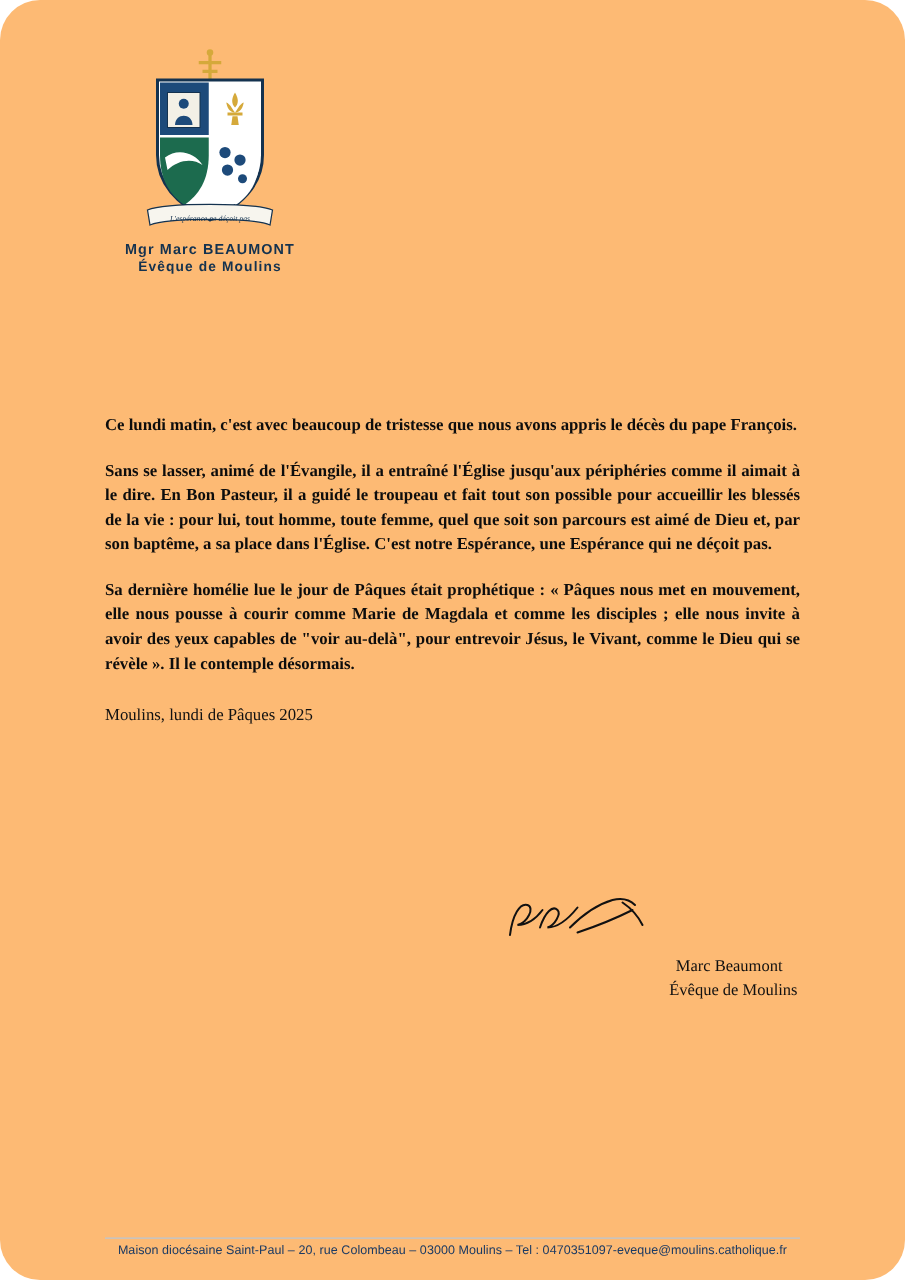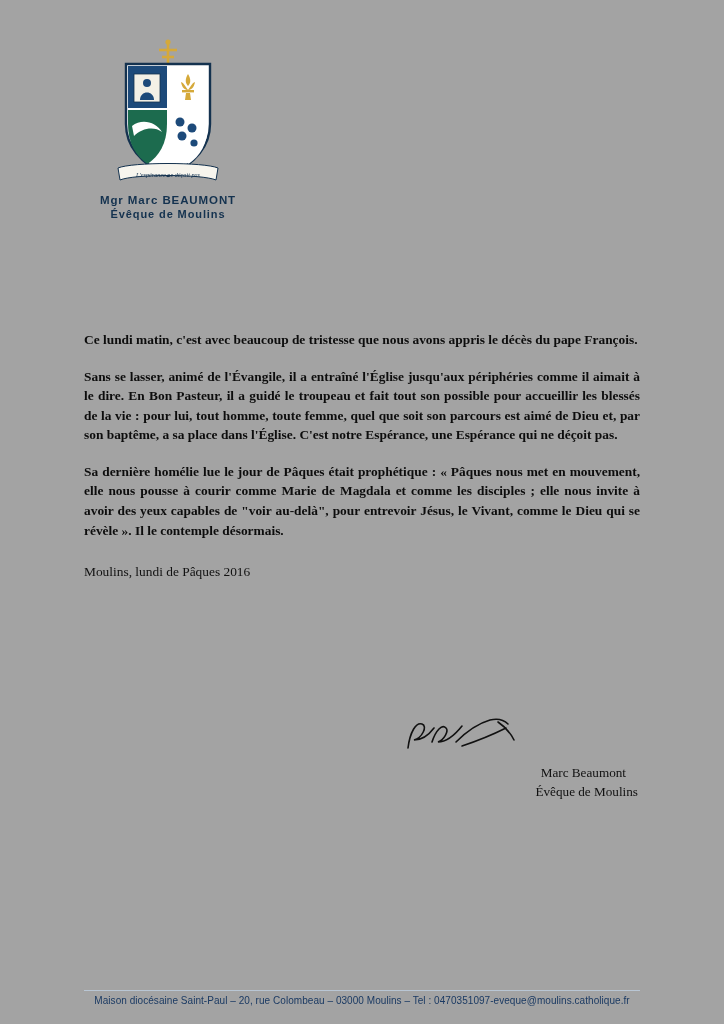--- a/index.html
+++ b/index.html
@@ -12,21 +12,22 @@
     height: 1024px;
     position: relative;
     font-family: "Liberation Serif", serif;
     color: #111111;
     overflow: hidden;
   }
 
   .page {
     position: absolute;
     inset: 0;
-    background: #a3a3a3;
+    background: #fdba74;
+    border-radius: 32px;
   }
 
   
   .letterhead {
     position: absolute;
     top: 38px;
     left: 68px;
     width: 200px;
     text-align: center;
   }
@@ -181,21 +182,21 @@
     </div>
 
     <div class="lh-name">Mgr Marc BEAUMONT</div>
     <div class="lh-title">Évêque de Moulins</div>
   </div>
 
   <div class="letter-body">
     <p class="para">Ce lundi matin, c'est avec beaucoup de tristesse que nous avons appris le décès du pape François.</p>
     <p class="para">Sans se lasser, animé de l'Évangile, il a entraîné l'Église jusqu'aux périphéries comme il aimait à le dire. En Bon Pasteur, il a guidé le troupeau et fait tout son possible pour accueillir les blessés de la vie : pour lui, tout homme, toute femme, quel que soit son parcours est aimé de Dieu et, par son baptême, a sa place dans l'Église. C'est notre Espérance, une Espérance qui ne déçoit pas.</p>
     <p class="para">Sa dernière homélie lue le jour de Pâques était prophétique : « Pâques nous met en mouvement, elle nous pousse à courir comme Marie de Magdala et comme les disciples ; elle nous invite à avoir des yeux capables de "voir au-delà", pour entrevoir Jésus, le Vivant, comme le Dieu qui se révèle ». Il le contemple désormais.</p>
-    <p class="place-date">Moulins, lundi de Pâques 2016</p>
+    <p class="place-date">Moulins, lundi de Pâques 2025</p>
   </div>
 
   <div class="signature-block">
     <div class="sig-mark">
       <svg width="120" height="52" viewBox="0 0 120 52" xmlns="http://www.w3.org/2000/svg">
         <g fill="none" stroke="#111111" stroke-width="1.6" stroke-linecap="round">
           <path d="M6 36 C8 20 14 10 20 12 C26 14 20 26 12 28 C20 28 26 24 32 16"></path>
           <path d="M30 30 C34 18 40 12 44 16 C47 19 42 28 36 30 C44 30 52 24 60 14"></path>
           <path d="M54 30 C62 22 74 12 88 8 C96 6 102 8 106 12"></path>
           <path d="M60 34 C72 30 88 24 104 16"></path>

